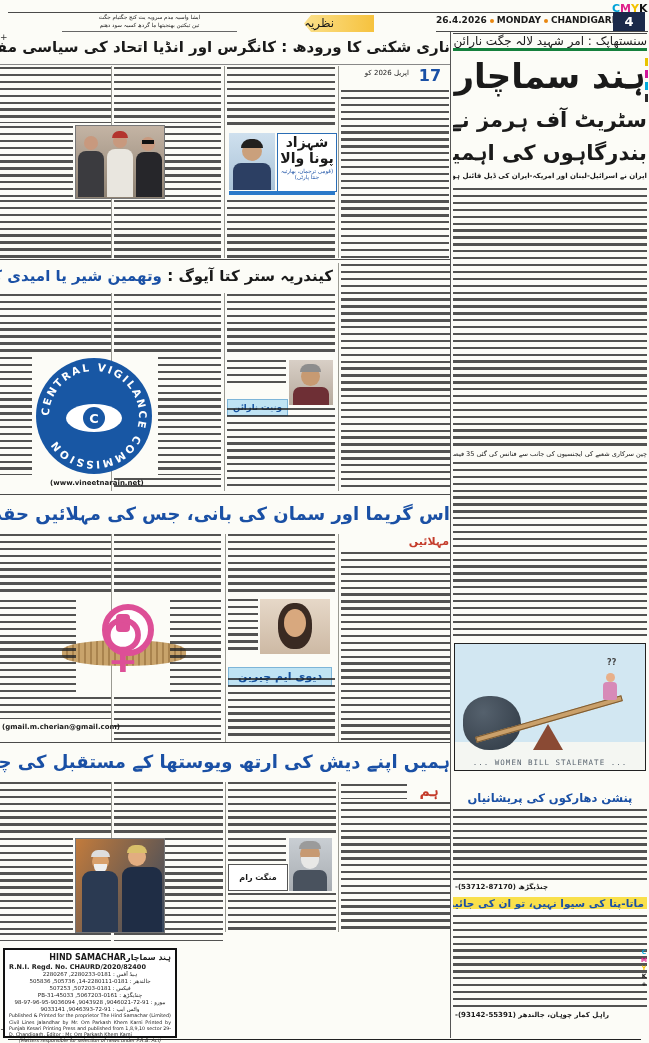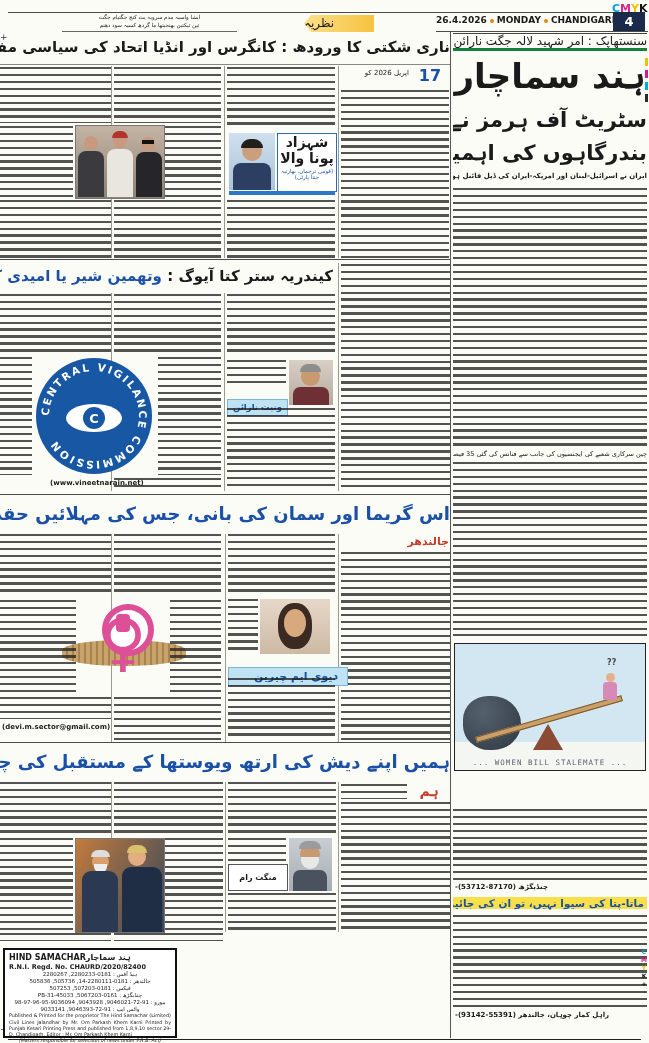--- a/index.html
+++ b/index.html
@@ -72,20 +72,21 @@
   <div class="abs" style="left:454px;top:643px;width:190px;height:126px;border:1px solid #222;background:linear-gradient(180deg,#d2e7f2 0 78%,#f4f6f2 78% 100%);">
     <div class="abs" style="left:8px;top:52px;width:58px;height:54px;background:radial-gradient(circle at 35% 30%,#55616d,#2e3843);border-radius:46% 54% 52% 48%;"></div>
     <div class="abs" style="left:18px;top:72px;width:150px;height:4px;background:#caa06a;border:1px solid #7d5b32;transform:rotate(-16deg);"></div>
     <div class="abs" style="left:78px;top:80px;width:0;height:0;border-left:15px solid transparent;border-right:15px solid transparent;border-bottom:26px solid #8a4a34;"></div>
     <div class="abs" style="left:148px;top:38px;width:14px;height:18px;background:#d78ab8;border-radius:4px 4px 2px 2px;"></div>
     <div class="abs" style="left:151px;top:29px;width:9px;height:9px;background:#e8b08a;border-radius:50%;"></div>
     <div class="abs" style="left:152px;top:14px;font-size:8px;color:#444;font-weight:bold;">??</div>
     <div class="abs cap center" style="left:0;bottom:3px;width:100%;font-size:7.5px;">... WOMEN BILL STALEMATE ...</div>
   </div>
 
+  <div class="abs rtl hl blue" style="left:453px;top:791px;width:194px;height:15px;font-size:11.5px;line-height:15px;">پنشن دھارکوں کی پریشانیاں</div>
   <div class="tl" style="left:453px;top:809px;width:194px;height:72px;"></div>
   <div class="abs rtl" style="left:455px;top:883px;width:130px;font-size:7px;font-weight:bold;text-align:left;direction:ltr;">-چنڈیگڑھ (87170-53712)</div>
   <div class="abs rtl hl" style="left:453px;top:896px;width:194px;height:15px;font-size:10.5px;line-height:15px;"><span class="ybg blue">ماتا-پتا کی سیوا نہیں، تو ان کی جائیداد پر حق بھی نہیں</span></div>
   <div class="tl" style="left:453px;top:915px;width:194px;height:94px;"></div>
   <div class="abs" style="left:455px;top:1011px;width:170px;font-size:7px;font-weight:bold;text-align:left;">-راہل کمار چوہان، جالندھر (55391-93142)</div>
 
   <div class="abs" style="left:641px;top:948px;font-size:6px;font-weight:bold;line-height:8px;text-align:center;">
     <div style="color:#00a3d8">C</div>
     <div style="color:#e0218a">M</div>
     <div style="color:#f2c300">Y</div>
@@ -181,47 +182,47 @@
   <div class="tl" style="left:0px;top:357px;width:32px;height:118px;"></div>
   <div class="abs" style="left:2px;top:479px;width:110px;font-size:7px;font-weight:bold;margin-left:48px;">(www.vineetnarain.net)</div>
 
   <div class="hr" style="left:0px;top:494px;width:450px;"></div>
 
   <div class="abs rtl hl blue" style="left:0px;top:499px;width:450px;height:30px;font-size:18px;line-height:30px;">اس گریما اور سمان کی بانی، جس کی مہلائیں حقدار تھیں</div>
   <div class="vr" style="left:111px;top:534px;height:208px;"></div>
   <div class="vr" style="left:225px;top:534px;height:208px;"></div>
   <div class="vr" style="left:338px;top:534px;height:208px;"></div>
 
-  <div class="abs rtl red" style="left:341px;top:535px;width:108px;font-size:11px;font-weight:bold;">جالندھر</div>
+  <div class="abs rtl red" style="left:341px;top:535px;width:108px;font-size:11px;font-weight:bold;">مہلائیں</div>
   <div class="tl" style="left:341px;top:552px;width:109px;height:188px;"></div>
 
   <div class="tl" style="left:228px;top:534px;width:107px;height:62px;"></div>
   <div class="photo" style="left:260px;top:599px;width:70px;height:55px;background:linear-gradient(180deg,#e6d8c8,#cdb9a4);">
     <div class="abs" style="left:18px;top:4px;width:34px;height:46px;border-radius:45%;background:#3a2a22;"></div>
     <div class="abs" style="left:24px;top:10px;width:22px;height:28px;border-radius:50%;background:#d8a87e;"></div>
   </div>
   <div class="tl" style="left:228px;top:599px;width:30px;height:55px;"></div>
-  <div class="abs rtl namebar" style="left:228px;top:657px;width:102px;height:17px;font-size:11px;line-height:17px;padding-left:16px;">دیوی ایم چیرین</div>
+  <div class="abs rtl namebar" style="left:228px;top:657px;width:102px;height:17px;font-size:11px;line-height:17px;">دیوی ایم چیرین</div>
   <div class="tl" style="left:228px;top:678px;width:107px;height:62px;"></div>
 
   <div class="tl" style="left:114px;top:534px;width:107px;height:62px;"></div>
 
   <div class="abs" style="left:78px;top:598px;width:90px;height:97px;">
     <div class="abs" style="left:-16px;top:42px;width:124px;height:26px;border-radius:50% / 40%;background:repeating-linear-gradient(90deg,#c8a36b 0 4px,#a9834e 4px 6px);"></div>
     <div class="abs" style="left:24px;top:6px;width:40px;height:40px;border-radius:50%;background:#fff;border:6px solid #dd4f97;"></div>
     <div class="abs" style="left:38px;top:16px;width:14px;height:18px;border-radius:4px;background:#dd4f97;"></div>
     <div class="abs" style="left:0px;top:-6px;width:90px;height:100px;font-size:64px;line-height:100px;text-align:center;color:#dd4f97;font-weight:bold;">♀</div>
   </div>
   <div class="tl" style="left:170px;top:600px;width:51px;height:94px;"></div>
   <div class="tl" style="left:114px;top:697px;width:107px;height:43px;"></div>
 
   <div class="tl" style="left:0px;top:534px;width:111px;height:62px;"></div>
   <div class="tl" style="left:0px;top:600px;width:76px;height:94px;"></div>
   <div class="tl" style="left:0px;top:697px;width:111px;height:22px;"></div>
-  <div class="abs" style="left:2px;top:723px;width:120px;font-size:7px;font-weight:bold;">(devi.m.sector@gmail.com)</div>
+  <div class="abs" style="left:2px;top:723px;width:120px;font-size:7px;font-weight:bold;">(gmail.m.cherian@gmail.com)</div>
 
   <div class="hr" style="left:0px;top:742px;width:450px;"></div>
 
   <div class="abs rtl hl blue" style="left:0px;top:747px;width:450px;height:30px;font-size:18px;line-height:30px;">
     <span>ہمیں اپنے دیش کی ارتھ ویوستھا کے مستقبل کی چنتا ہونی</span>
     
   </div>
   <div class="vr" style="left:111px;top:782px;height:150px;"></div>
   <div class="vr" style="left:225px;top:782px;height:150px;"></div>
   <div class="vr" style="left:338px;top:782px;height:150px;"></div>
@@ -253,21 +254,21 @@
     <div class="abs" style="left:46px;top:28px;width:40px;height:65px;border-radius:9px 9px 0 0;background:#1f2d45;"></div>
   </div>
   <div class="tl" style="left:165px;top:838px;width:58px;height:92px;"></div>
   <div class="tl" style="left:114px;top:933px;width:109px;height:8px;"></div>
 
   <div class="tl" style="left:0px;top:782px;width:111px;height:53px;"></div>
   <div class="tl" style="left:0px;top:838px;width:73px;height:92px;"></div>
   <div class="tl" style="left:0px;top:933px;width:111px;height:8px;"></div>
 
   <div class="abs imprint" style="left:3px;top:948px;width:174px;height:90px;padding:3px 4px;box-sizing:border-box;">
-    <div style="display:flex;justify-content:flex-start;align-items:baseline;">
+    <div style="display:flex;justify-content:flex-end;align-items:baseline;">
       <span style="font-size:8px;font-weight:bold;">HIND SAMACHAR</span>
       <span class="rtl" style="font-size:8px;font-weight:bold;">ہند سماچار</span>
     </div>
     <div style="font-size:6.5px;font-weight:bold;">R.N.I. Regd. No. CHAURD/2020/82400</div>
     <div class="ph rtl">ہیڈ آفس : 0181-2280233, 2280267</div>
     <div class="ph rtl">جالندھر : 0181-2280111-14, 505736, 505836</div>
     <div class="ph rtl">فیکس : 0181-507203, 507253</div>
     <div class="ph rtl">چنڈیگڑھ : 0161-5067203, PB-31-45033</div>
     <div class="ph rtl">بیورو : 91-72-9046021, 9043928, 9036094-95-96-97-98</div>
     <div class="ph rtl">واٹس ایپ : 91-72-9046393, 9033141</div>

